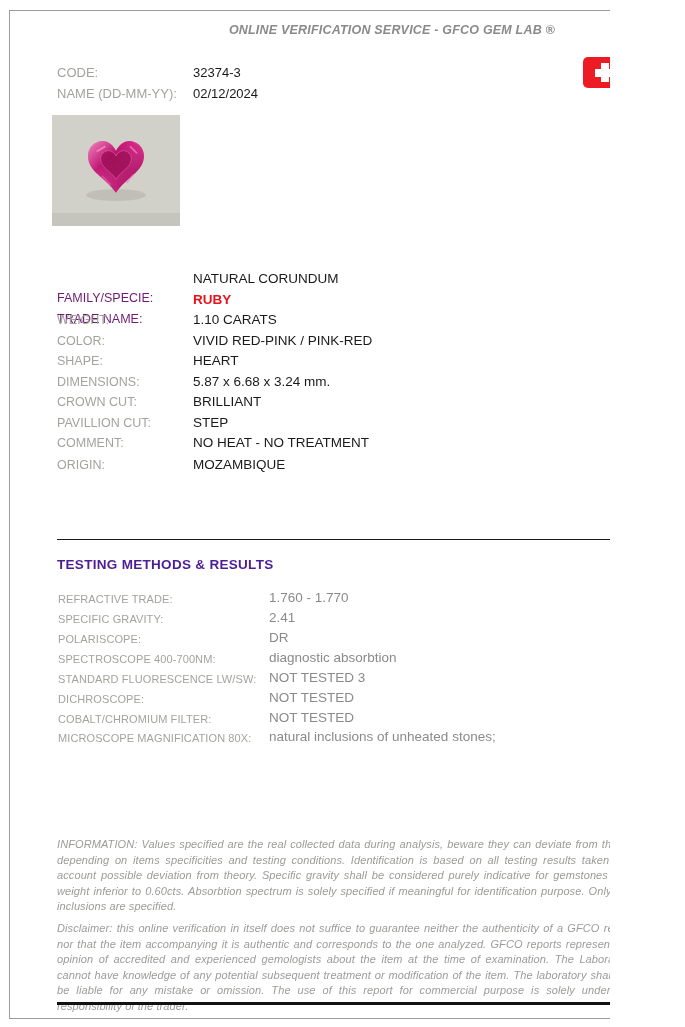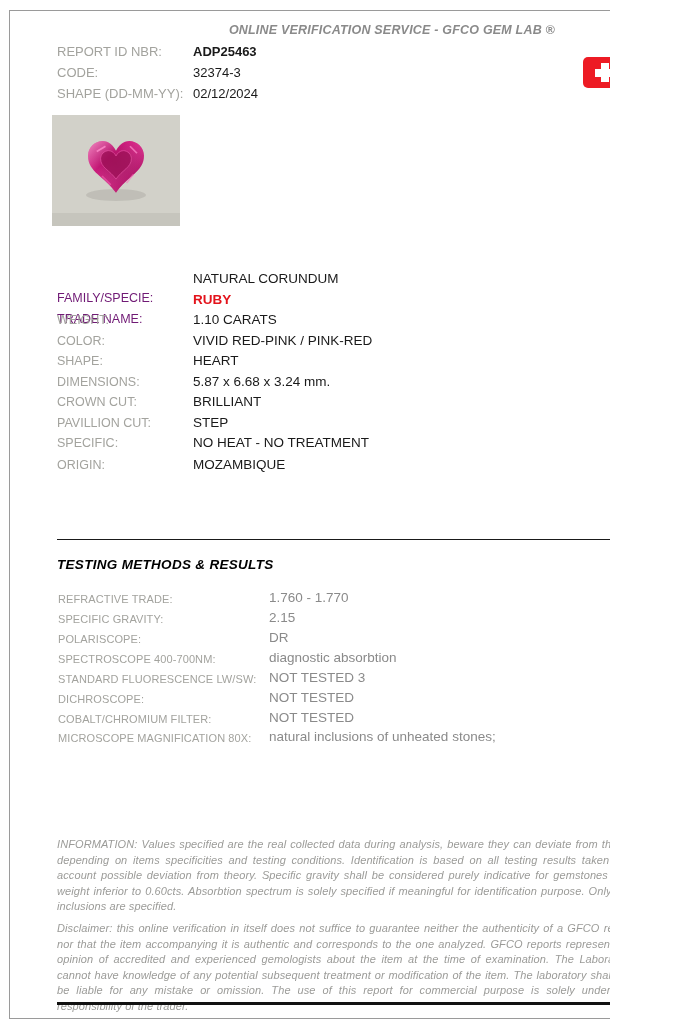--- a/index.html
+++ b/index.html
@@ -41,21 +41,21 @@
   .attr-row .lbl.strong{color:#701a75;font-weight:normal;margin-top:19px;}
   .attr-row .val{position:absolute;left:136px;font-size:13.5px;color:#1a1a1a;top:0;}
   .attr-row .val.b{font-weight:normal;}
   .attr-row .val.red{font-weight:bold;color:#e3131b;text-align:right;}
   
   .divider{position:absolute;left:57px;top:539px;width:580px;height:0;border-top:1.5px solid #1a1a1a;}
   .bottom-rule{position:absolute;left:57px;top:1002px;width:580px;height:0;border-top:3.5px solid #111111;}
   
   .test-heading{
     position:absolute;left:57px;top:557px;
-    font-size:13.5px;font-weight:bold;font-style:italic;color:#000000;
+    font-size:13.5px;font-weight:bold;color:#4c1d95;
     letter-spacing:.3px;
   }
   .test-row{position:absolute;left:58px;width:570px;height:18px;}
   .test-row .lbl{position:absolute;left:0;top:3px;font-size:11px;color:#a3a39e;letter-spacing:.1px;}
   .test-row .val{position:absolute;left:211px;top:0;font-size:13.5px;color:#8a8a8a;}
   
   .para{
     position:absolute;left:57px;width:576px;
     font-size:11px;font-style:italic;color:#9b9b98;
     line-height:15.6px;text-align:justify;letter-spacing:.1px;
@@ -64,30 +64,26 @@
   .para.disc{top:921px;}
 </style>
 </head>
 <body>
 
 <div class="page">
   <div class="doc-border"></div>
 
   <div class="service-title">ONLINE VERIFICATION SERVICE - GFCO GEM LAB ®</div>
 
-  <div class="hdr-row r0">
-    <span class="lbl">REPORT ID NBR:</span>
-    <span class="val">ADP25463</span>
-  </div>
   <div class="hdr-row r1">
     <span class="lbl">CODE:</span>
     <span class="val">32374-3</span>
   </div>
   <div class="hdr-row r2">
-    <span class="lbl">SHAPE (DD-MM-YY):</span>
+    <span class="lbl">NAME (DD-MM-YY):</span>
     <span class="val">02/12/2024</span>
   </div>
 
   <div class="flag">
     <span class="v"></span>
     <span class="h"></span>
   </div>
 
   <div class="gem-photo">
     <svg width="128" height="111" viewBox="0 0 128 111">
@@ -148,39 +144,39 @@
   </div>
   <div class="attr-row" style="top:394px">
     <span class="lbl">CROWN CUT:</span>
     <span class="val">BRILLIANT</span>
   </div>
   <div class="attr-row" style="top:415px">
     <span class="lbl">PAVILLION CUT:</span>
     <span class="val">STEP</span>
   </div>
   <div class="attr-row" style="top:435px">
-    <span class="lbl">SPECIFIC:</span>
+    <span class="lbl">COMMENT:</span>
     <span class="val b">NO HEAT - NO TREATMENT</span>
   </div>
   <div class="attr-row" style="top:457px">
     <span class="lbl">ORIGIN:</span>
     <span class="val b">MOZAMBIQUE</span>
   </div>
 
   <div class="divider"></div>
 
   <div class="test-heading">TESTING METHODS &amp; RESULTS</div>
 
   <div class="test-row" style="top:590px">
     <span class="lbl">REFRACTIVE TRADE:</span>
     <span class="val">1.760 - 1.770</span>
   </div>
   <div class="test-row" style="top:610px">
     <span class="lbl">SPECIFIC GRAVITY:</span>
-    <span class="val">2.15</span>
+    <span class="val">2.41</span>
   </div>
   <div class="test-row" style="top:630px">
     <span class="lbl">POLARISCOPE:</span>
     <span class="val">DR</span>
   </div>
   <div class="test-row" style="top:650px">
     <span class="lbl">SPECTROSCOPE 400-700NM:</span>
     <span class="val">diagnostic absorbtion</span>
   </div>
   <div class="test-row" style="top:670px">

